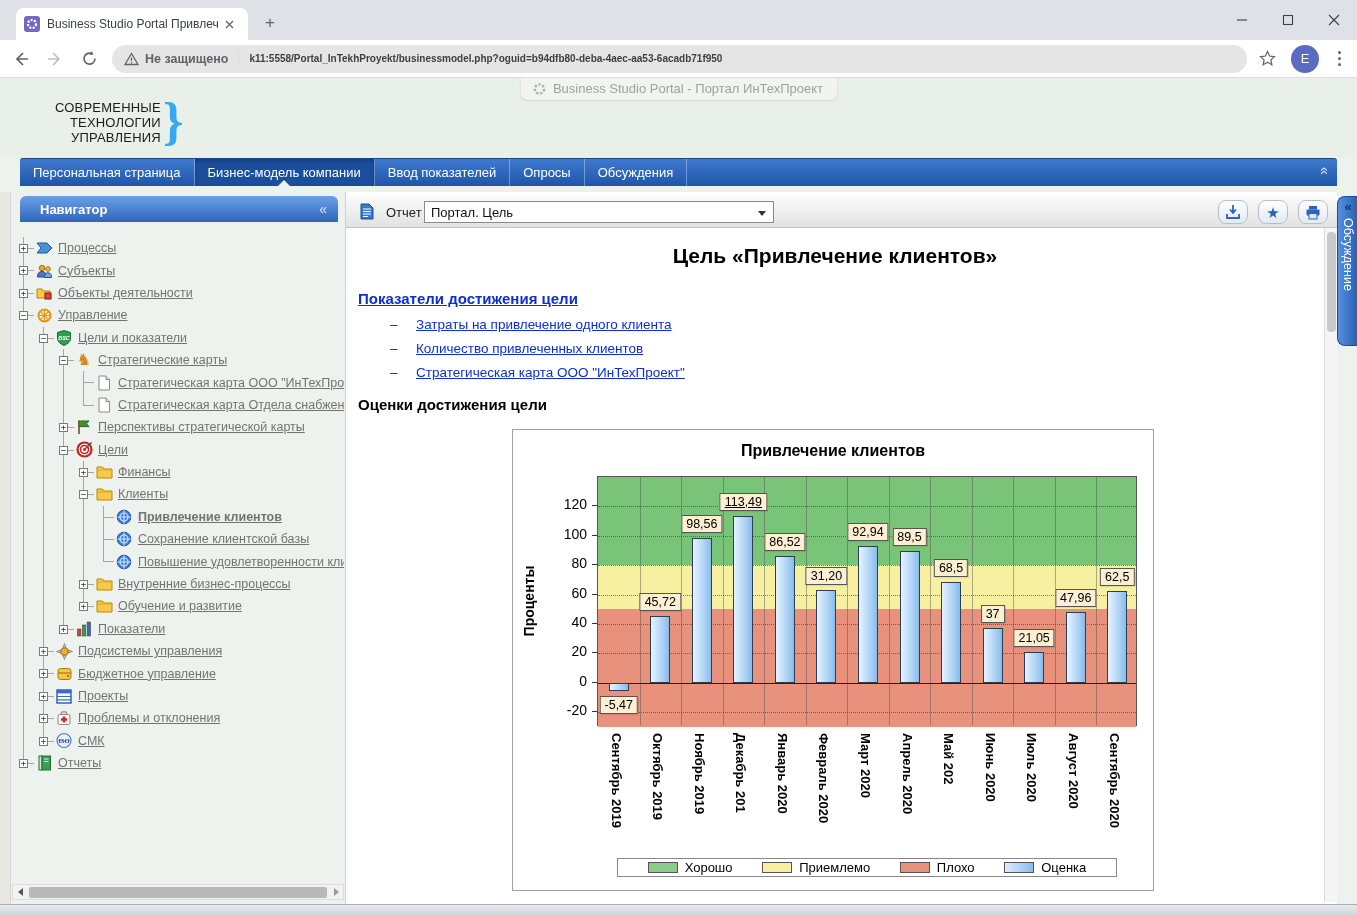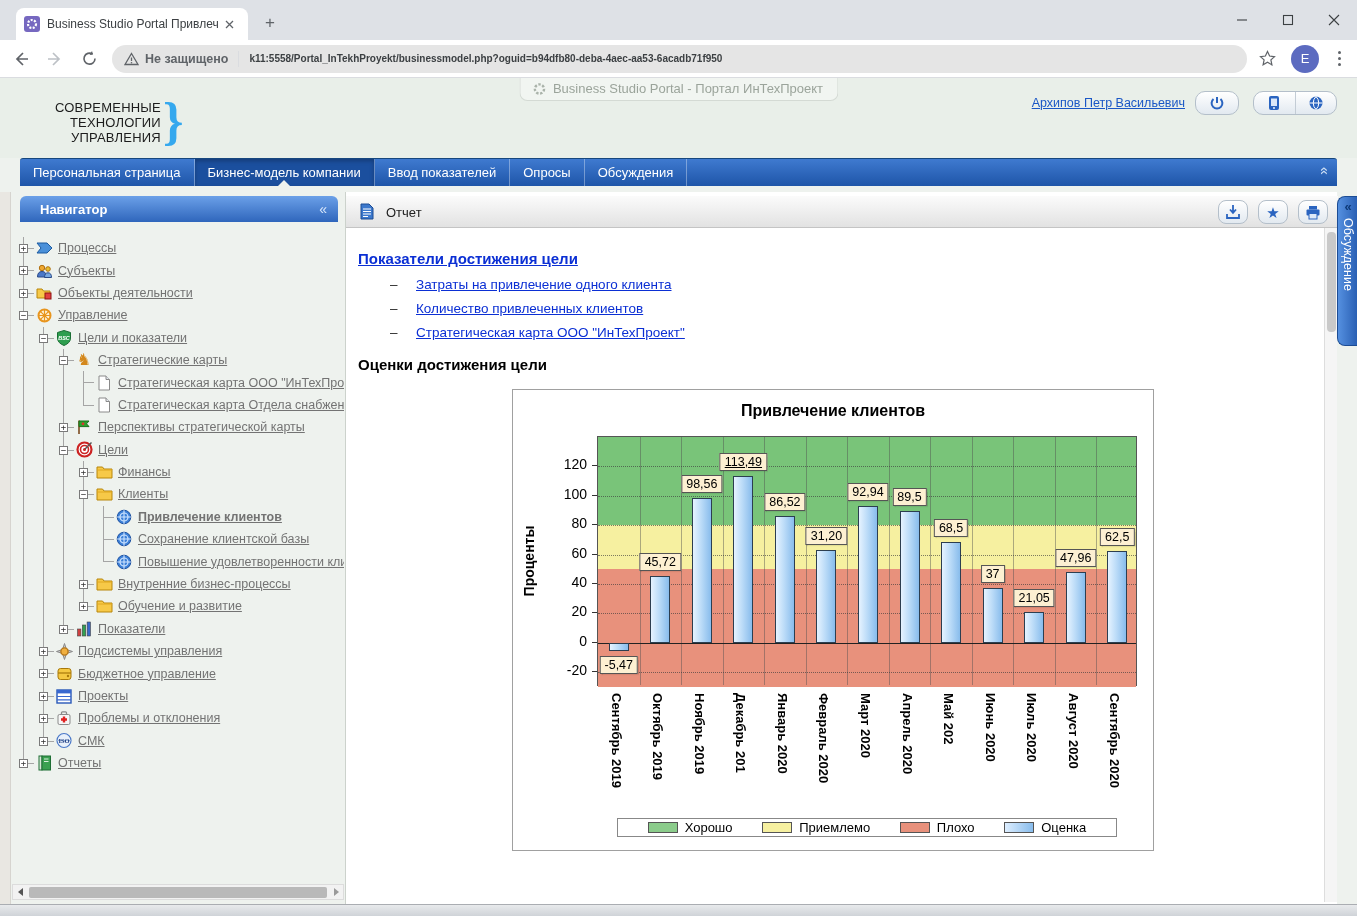--- a/index.html
+++ b/index.html
@@ -215,44 +215,20 @@
     </div>
     <div class="portal-badge">
       <span class="badge-gear">
         <svg width="14" height="14" viewBox="0 0 14 14">
             <circle cx="7" cy="7" r="4.6" fill="none" stroke="#aab3aa" stroke-width="2.4" stroke-dasharray="2.4 1.6"></circle>
           </svg>
       </span>
       <span>Business Studio Portal - Портал ИнТехПроект</span>
     </div>
     <div class="hdr-right">
-      <div class="hdr-row">
-        <a class="hlink" href="#">Архипов Петр Васильевич</a>
-        <span class="hbtn hbtn-single">
-          <svg width="16" height="16" viewBox="0 0 16 16">
-              <path d="M8 2 V8" stroke="#2a64c0" stroke-width="2"></path>
-              <path d="M4.5 4 A5.4 5.4 0 1 0 11.5 4" stroke="#2a64c0" stroke-width="2" fill="none"></path>
-            </svg>
-        </span>
-        <span class="hbtn hbtn-group">
-          <span class="hbtn-seg">
-            <svg width="12" height="16" viewBox="0 0 12 16">
-                <rect x="1" y="1" width="10" height="14" rx="2" fill="#2a64c0"></rect>
-                <rect x="3" y="3.5" width="6" height="7.5" fill="#dce8f8"></rect>
-                <circle cx="6" cy="13" r="0.9" fill="#fff"></circle>
-              </svg>
-          </span>
-          <span class="hbtn-seg">
-            <svg width="16" height="16" viewBox="0 0 16 16">
-                <circle cx="8" cy="8" r="6.5" fill="#2a64c0"></circle>
-                <path d="M1.5 8 H14.5 M8 1.5 A9 9 0 0 1 8 14.5 M8 1.5 A9 9 0 0 0 8 14.5" stroke="#fff" stroke-width="1" fill="none"></path>
-              </svg>
-          </span>
-        </span>
-      </div>
     </div>
   </div>
 
   <div class="navbar">
     <div class="nav-item">Персональная страница</div>
       <div class="nav-item active">Бизнес-модель компании</div>
       <div class="nav-item">Ввод показателей</div>
       <div class="nav-item">Опросы</div>
       <div class="nav-item">Обсуждения</div>
       <span class="nav-collapse">«</span>
@@ -769,39 +745,44 @@
 
   <div class="main">
     <div class="report-row">
       <span class="doc-icon">
         <svg width="14" height="17" viewBox="0 0 14 17">
             <path d="M1 1 H9 L13 5 V16 H1 Z" fill="#3c78cc" stroke="#1c4c94"></path>
             <path d="M3 6 H11 M3 8.5 H11 M3 11 H11 M3 13.5 H8" stroke="#fff" stroke-width="1"></path>
           </svg>
       </span>
       <span class="report-label">Отчет</span>
+      <div class="report-select">
+        <span>Портал. Цель</span>
+        <span class="select-caret"></span>
+      </div>
       <span class="tbtn" style="right:90px">
         <svg width="16" height="16" viewBox="0 0 16 16">
             <path d="M8 1 V8 M5 5.5 L8 8.8 L11 5.5" stroke="#2a64c0" stroke-width="1.8" fill="none"></path>
             <path d="M2 10 V14 H14 V10" stroke="#2a64c0" stroke-width="1.8" fill="none"></path>
           </svg>
       </span>
       <span class="tbtn" style="right:50px">
         <span class="star-glyph">★</span>
       </span>
       <span class="tbtn" style="right:10px">
         <svg width="16" height="15" viewBox="0 0 16 15">
             <rect x="4" y="1" width="8" height="3.5" fill="#2a64c0"></rect>
             <rect x="1.5" y="4.5" width="13" height="6" rx="1" fill="#2a64c0"></rect>
             <rect x="4" y="8.5" width="8" height="5.5" fill="#dce8f8" stroke="#2a64c0"></rect>
           </svg>
       </span>
     </div>
 
     <div class="content">
+      <div class="page-title">Цель «Привлечение клиентов»</div>
 
       <a class="sec-head-link" href="#">Показатели достижения цели</a>
       <div class="bullet-row">
         <span class="bullet-dash">–</span>
         <a class="clink" href="#">Затраты на привлечение одного клиента</a>
       </div>
       <div class="bullet-row">
         <span class="bullet-dash">–</span>
         <a class="clink" href="#">Количество привлеченных клиентов</a>
       </div>

